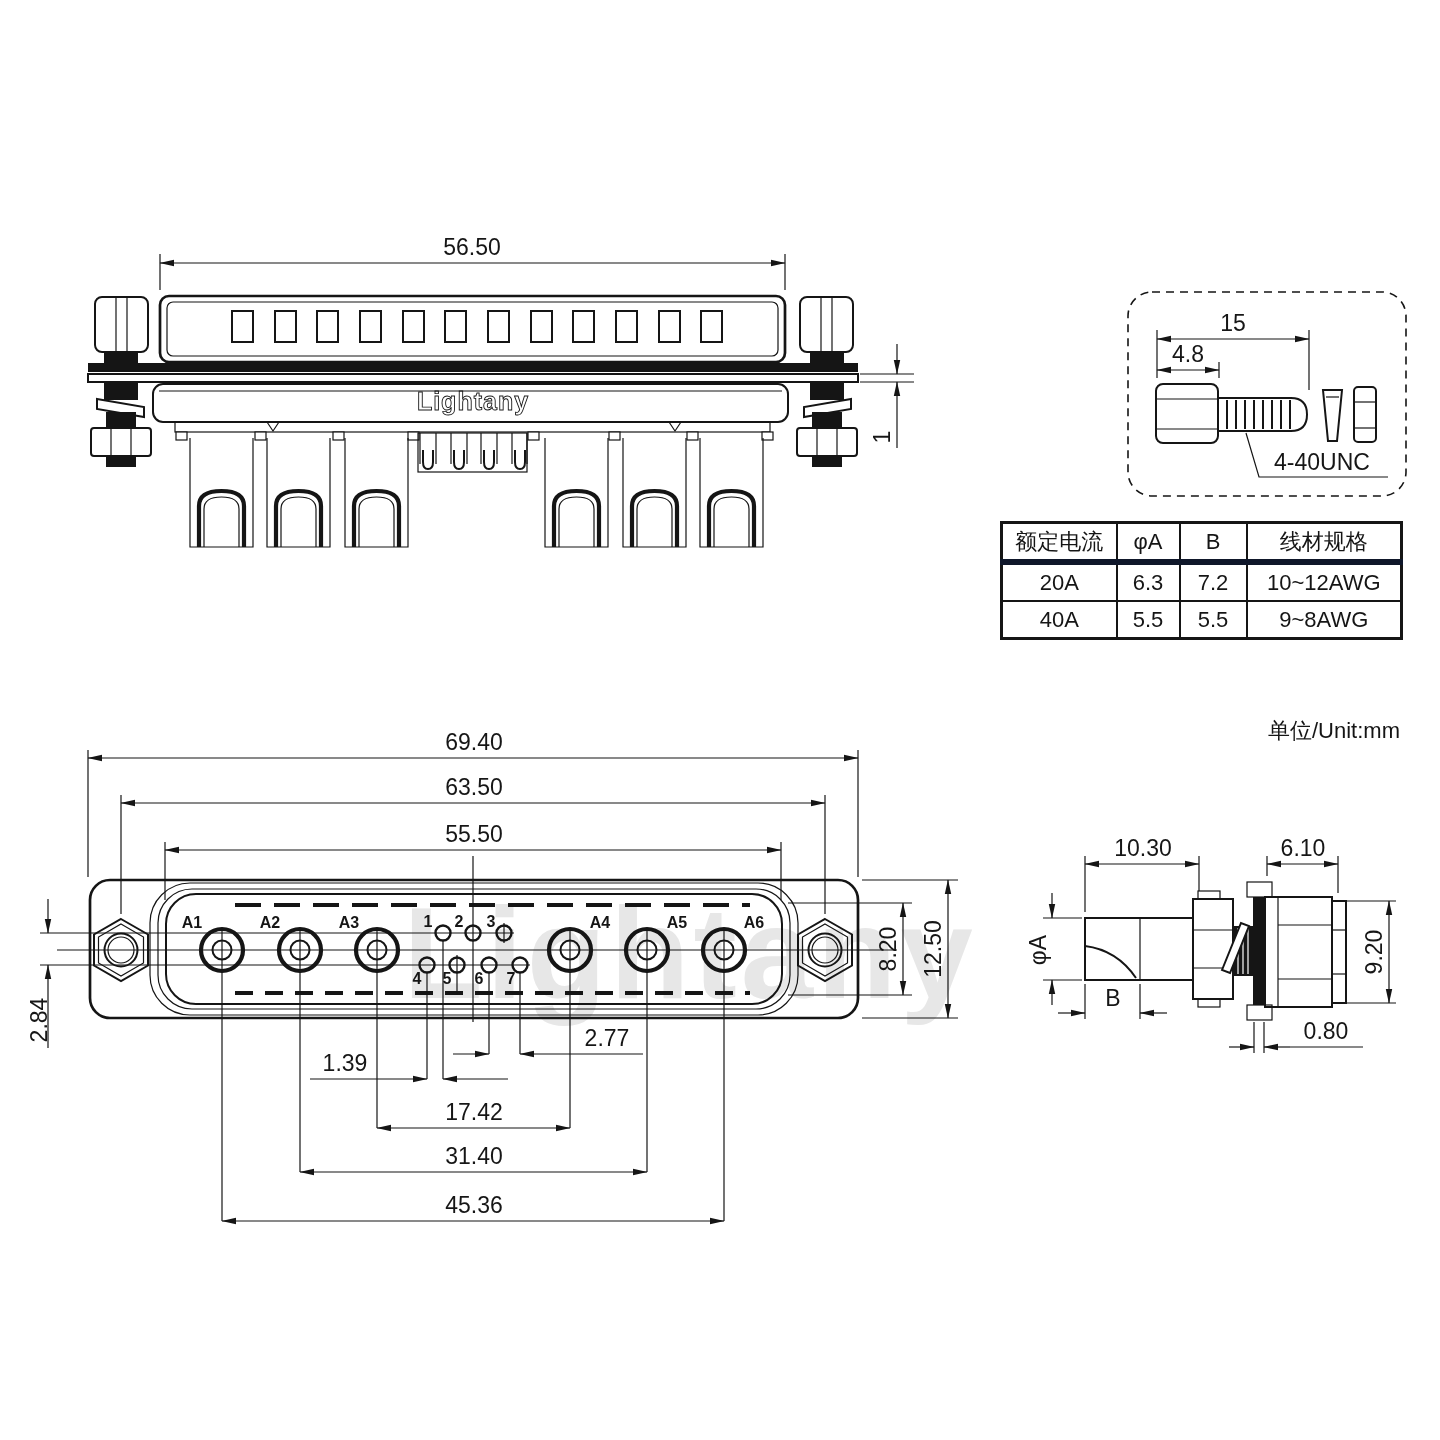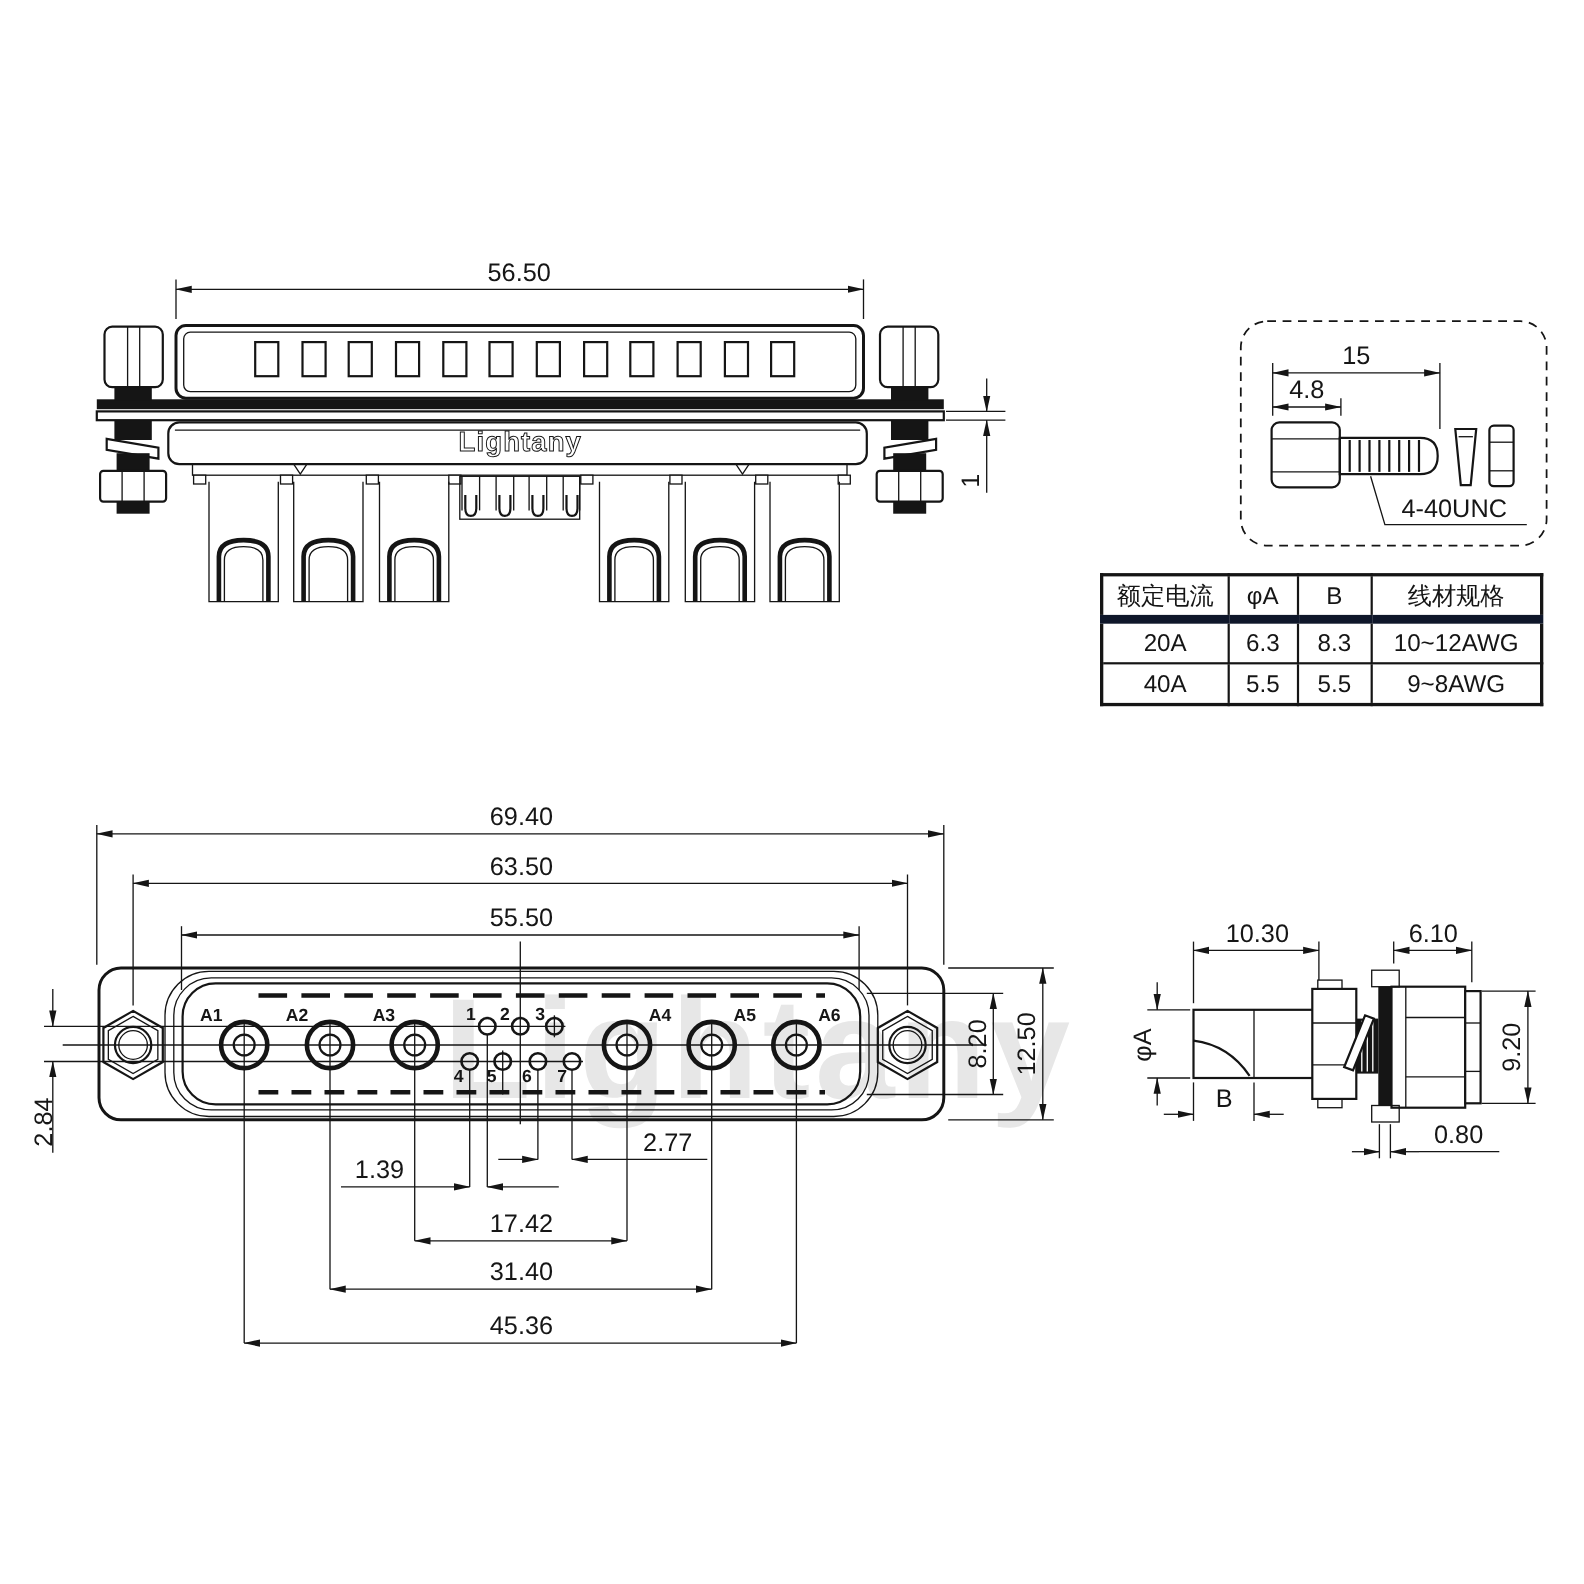--- a/index.html
+++ b/index.html
@@ -20,21 +20,21 @@
   text.p{font-family:"Liberation Sans",sans-serif;font-size:16px;font-weight:bold;fill:#161616;text-anchor:middle;}
   text.logo{font-family:"Liberation Sans",sans-serif;font-size:25px;font-weight:bold;
             fill:none;stroke:#151515;stroke-width:0.9;text-anchor:middle;letter-spacing:1px;}
   text.wm{font-family:"Liberation Sans",sans-serif;font-size:130px;font-weight:bold;
           fill:#e7e7e7;text-anchor:middle;letter-spacing:4px;}
   
   .spec{position:absolute;left:1000px;top:521px;width:400px;border-collapse:collapse;
         table-layout:fixed;font-size:22px;color:#151515;}
   .spec td{border:2px solid #151515;text-align:center;height:35px;padding:0;
            white-space:nowrap;overflow:hidden;}
-  .spec tr.hdr td{border-bottom:8px solid #0f172a;}
+  .spec tr.hdr td{border-bottom:6px solid #0f172a;}
   .spec{border:3px solid #151515;}
   .unit-note{position:absolute;left:1100px;top:716px;width:300px;text-align:right;
              font-size:22px;color:#151515;}
 </style>
 </head>
 <body>
 
 <div class="stage">
 
 <svg width="1440" height="1440" viewBox="0 0 1440 1440">
@@ -431,24 +431,25 @@
     <tbody>
         <tr class="hdr">
       <td>额定电流</td>
       <td>φA</td>
       <td>B</td>
       <td>线材规格</td>
     </tr>
     <tr>
       <td>20A</td>
       <td>6.3</td>
-      <td>8.3</td>
+      <td>7.2</td>
       <td>10~12AWG</td>
     </tr>
     <tr>
       <td>40A</td>
       <td>5.5</td>
       <td>5.5</td>
       <td>9~8AWG</td>
     </tr>
   </tbody>
     </table>
+  <div class="unit-note">单位/Unit:mm</div>
 </div>
 
 </body></html>

